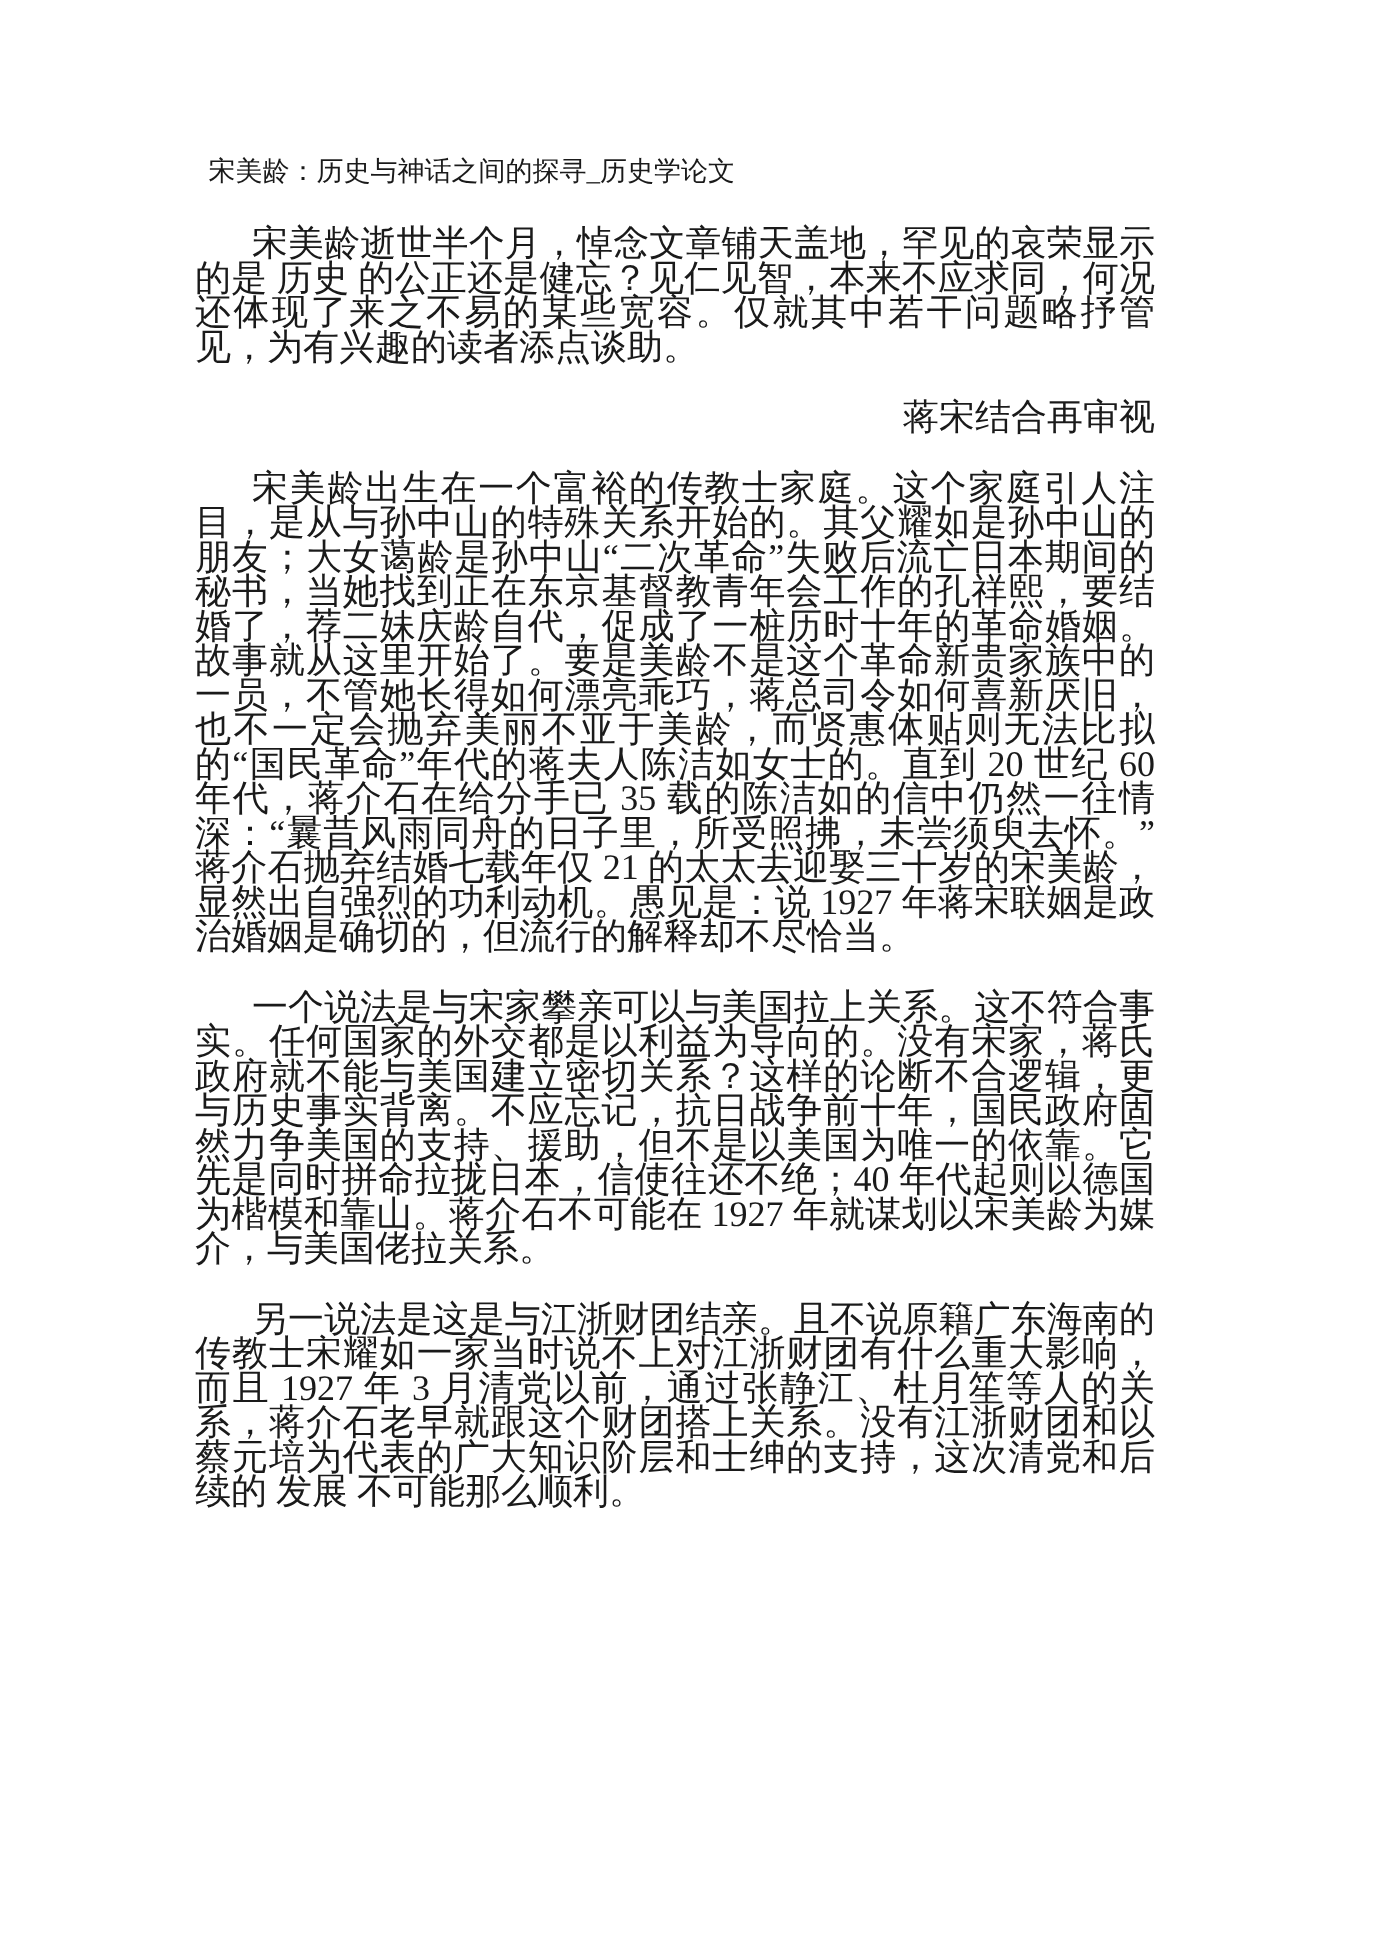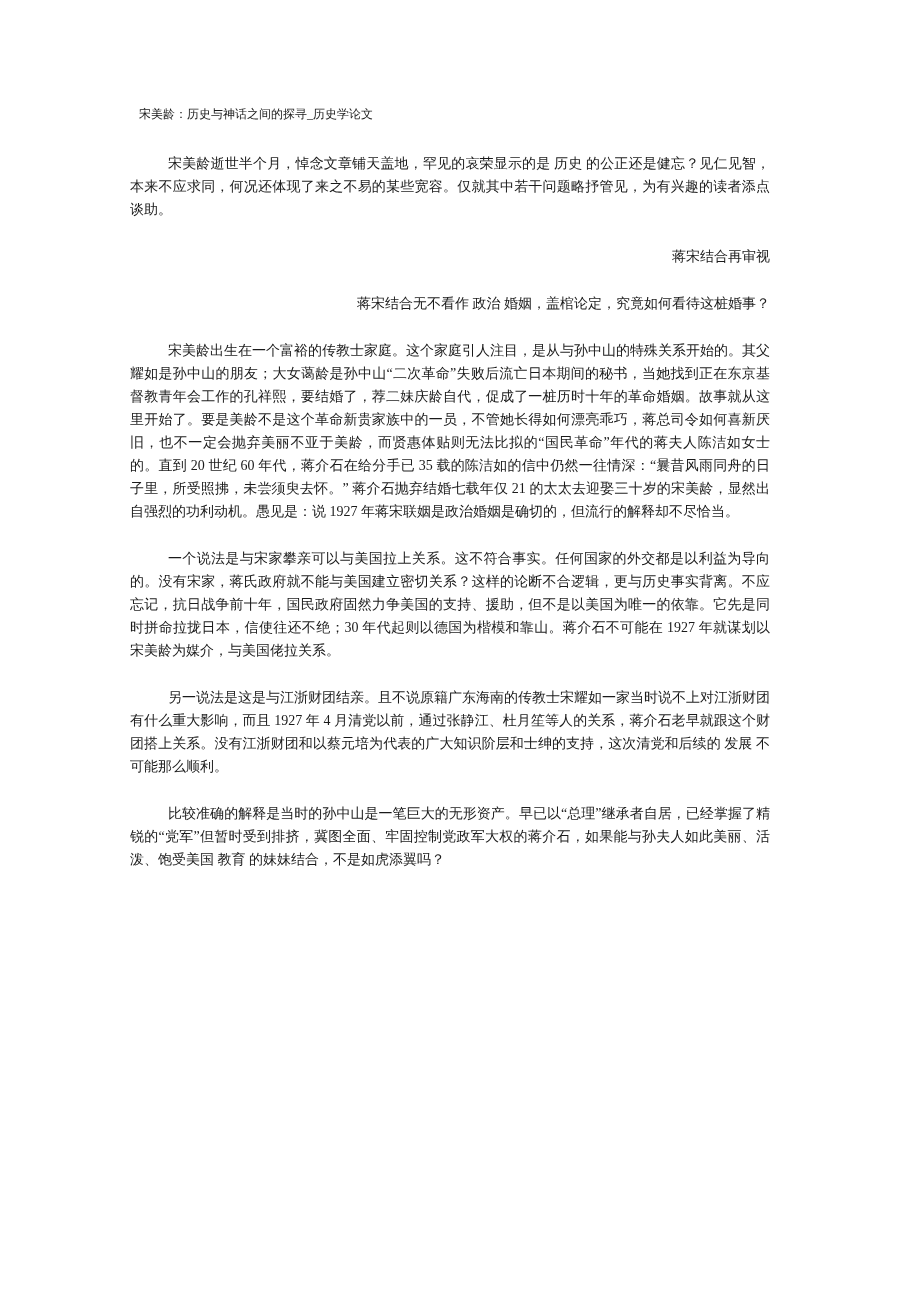--- a/index.html
+++ b/index.html
@@ -15,30 +15,30 @@
     color: #1a1a1a;
   }
   .page {
     box-sizing: border-box;
     width: 920px;
     height: 1302px;
     background: #ffffff;
     padding: 103px 125px 0 130px;
   }
   .doc-title {
-    font-size: 12px;
+    font-size: 18px;
     line-height: 23px;
     font-weight: normal;
     margin: 0 0 26px 9px;
     white-space: nowrap;
     font-family: Liberation Serif, serif;
   }
   .doc-paragraph {
     width: 640px;
-    font-size: 14px;
+    font-size: 24px;
     line-height: 23px;
     margin: 0 0 24px 0;
     text-indent: 38px;
     text-align: justify;
     text-justify: inter-ideograph;
     word-break: break-all;
   }
   .doc-paragraph.single-line {
     text-align: right;
   }
@@ -46,23 +46,21 @@
 </head>
 <body>
 
 <div class="page">
   <h1 class="doc-title">宋美龄：历史与神话之间的探寻_历史学论文</h1>
 
   <p class="doc-paragraph">宋美龄逝世半个月，悼念文章铺天盖地，罕见的哀荣显示的是 历史 的公正还是健忘？见仁见智，本来不应求同，何况还体现了来之不易的某些宽容。仅就其中若干问题略抒管见，为有兴趣的读者添点谈助。</p>
 
   <p class="doc-paragraph single-line">蒋宋结合再审视</p>
 
-  <p class="doc-paragraph single-line">蒋宋结合无不看作 政治 婚姻，盖棺论定，究竟如何看待这桩婚事？</p>
 
   <p class="doc-paragraph">宋美龄出生在一个富裕的传教士家庭。这个家庭引人注目，是从与孙中山的特殊关系开始的。其父耀如是孙中山的朋友；大女蔼龄是孙中山“二次革命”失败后流亡日本期间的秘书，当她找到正在东京基督教青年会工作的孔祥熙，要结婚了，荐二妹庆龄自代，促成了一桩历时十年的革命婚姻。故事就从这里开始了。要是美龄不是这个革命新贵家族中的一员，不管她长得如何漂亮乖巧，蒋总司令如何喜新厌旧，也不一定会抛弃美丽不亚于美龄，而贤惠体贴则无法比拟的“国民革命”年代的蒋夫人陈洁如女士的。直到 20 世纪 60 年代，蒋介石在给分手已 35 载的陈洁如的信中仍然一往情深：“曩昔风雨同舟的日子里，所受照拂，未尝须臾去怀。”  蒋介石抛弃结婚七载年仅 21 的太太去迎娶三十岁的宋美龄，显然出自强烈的功利动机。愚见是：说 1927 年蒋宋联姻是政治婚姻是确切的，但流行的解释却不尽恰当。</p>
 
-  <p class="doc-paragraph">一个说法是与宋家攀亲可以与美国拉上关系。这不符合事实。任何国家的外交都是以利益为导向的。没有宋家，蒋氏政府就不能与美国建立密切关系？这样的论断不合逻辑，更与历史事实背离。不应忘记，抗日战争前十年，国民政府固然力争美国的支持、援助，但不是以美国为唯一的依靠。它先是同时拼命拉拢日本，信使往还不绝；30 年代起则以德国为楷模和靠山。蒋介石不可能在 1927 年就谋划以宋美龄为媒介，与美国佬拉关系。</p>
+  <p class="doc-paragraph">一个说法是与宋家攀亲可以与美国拉上关系。这不符合事实。任何国家的外交都是以利益为导向的。没有宋家，蒋氏政府就不能与美国建立密切关系？这样的论断不合逻辑，更与历史事实背离。不应忘记，抗日战争前十年，国民政府固然力争美国的支持、援助，但不是以美国为唯一的依靠。它先是同时拼命拉拢日本，信使往还不绝；40 年代起则以德国为楷模和靠山。蒋介石不可能在 1927 年就谋划以宋美龄为媒介，与美国佬拉关系。</p>
 
-  <p class="doc-paragraph">另一说法是这是与江浙财团结亲。且不说原籍广东海南的传教士宋耀如一家当时说不上对江浙财团有什么重大影响，而且 1927 年 4 月清党以前，通过张静江、杜月笙等人的关系，蒋介石老早就跟这个财团搭上关系。没有江浙财团和以蔡元培为代表的广大知识阶层和士绅的支持，这次清党和后续的 发展 不可能那么顺利。</p>
+  <p class="doc-paragraph">另一说法是这是与江浙财团结亲。且不说原籍广东海南的传教士宋耀如一家当时说不上对江浙财团有什么重大影响，而且 1927 年 3 月清党以前，通过张静江、杜月笙等人的关系，蒋介石老早就跟这个财团搭上关系。没有江浙财团和以蔡元培为代表的广大知识阶层和士绅的支持，这次清党和后续的 发展 不可能那么顺利。</p>
 
-  <p class="doc-paragraph">比较准确的解释是当时的孙中山是一笔巨大的无形资产。早已以“总理”继承者自居，已经掌握了精锐的“党军”但暂时受到排挤，冀图全面、牢固控制党政军大权的蒋介石，如果能与孙夫人如此美丽、活泼、饱受美国 教育 的妹妹结合，不是如虎添翼吗？</p>
 
 </div>
 
 </body></html>

